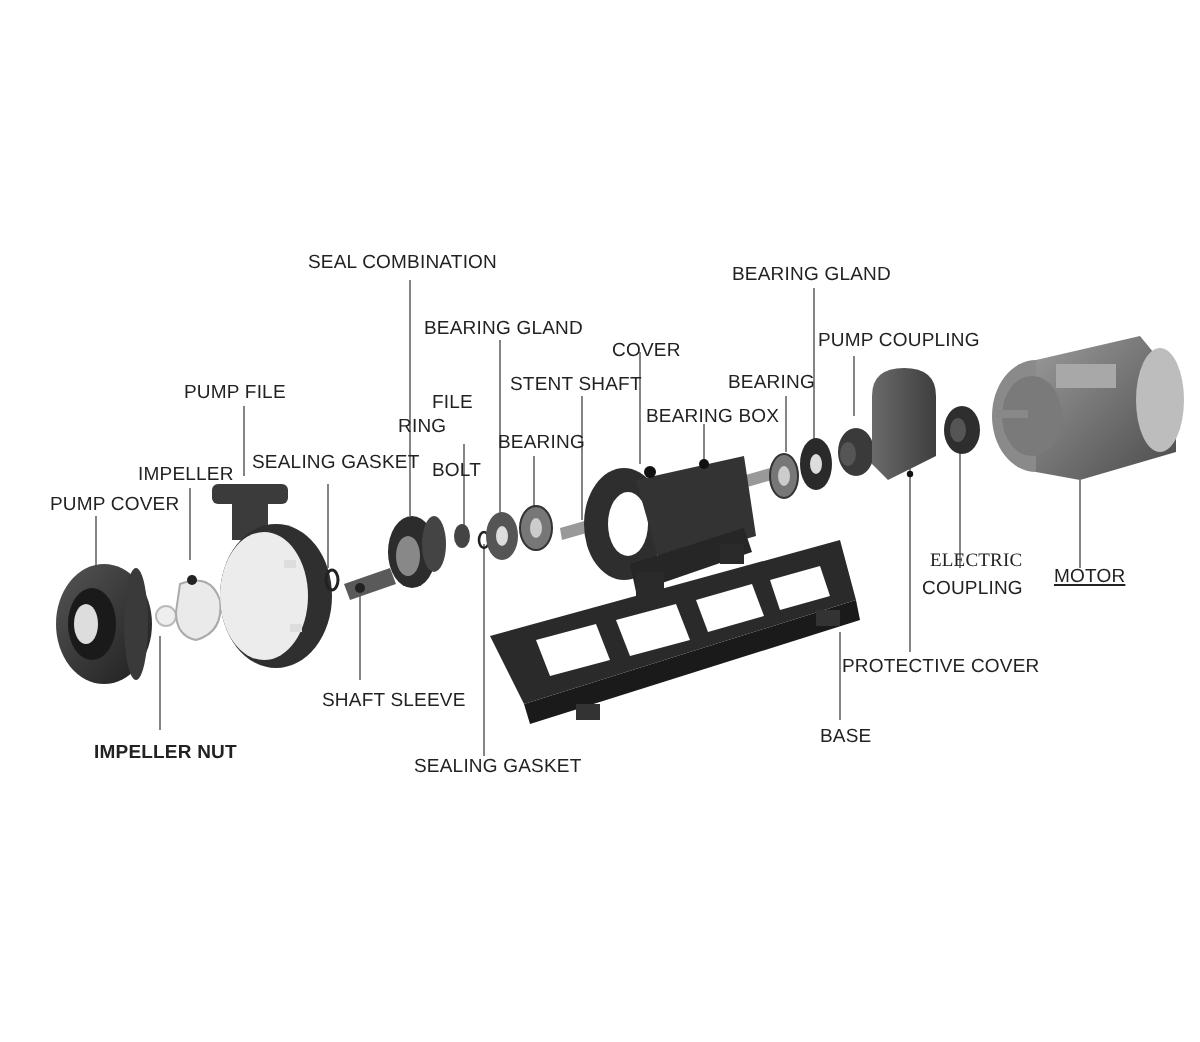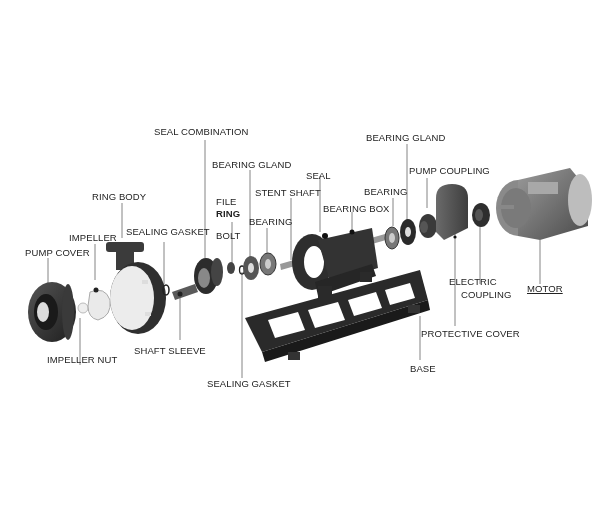--- a/index.html
+++ b/index.html
@@ -157,34 +157,34 @@
     <ellipse cx="516" cy="208" rx="15" ry="20" fill="#7a7a7a"></ellipse>
     <rect x="498" y="205" width="16" height="4" fill="#888"></rect>
     <rect x="528" y="182" width="30" height="12" fill="#a8a8a8"></rect>
   </g>
 </svg>
 
 <div class="lbl" style="left:154px;top:126px;">SEAL COMBINATION</div>
 <div class="lbl" style="left:212px;top:159px;">BEARING GLAND</div>
 <div class="lbl" style="left:216px;top:184px;margin-top:12px;">FILE</div>
 <div class="lbl" style="left:216px;top:196px;margin-top:34px;">BOLT</div>
-<div class="lbl" style="left:216px;top:208px;font-weight:bold;">RING</div>
+<div class="lbl" style="left:199px;top:208px;">RING</div>
 <div class="lbl" style="left:255px;top:187px;">STENT SHAFT</div>
-<div class="lbl" style="left:306px;top:170px;">SEAL</div>
+<div class="lbl" style="left:306px;top:170px;">COVER</div>
 <div class="lbl" style="left:366px;top:132px;">BEARING GLAND</div>
 <div class="lbl" style="left:409px;top:165px;">PUMP COUPLING</div>
 <div class="lbl" style="left:364px;top:186px;">BEARING</div>
 <div class="lbl" style="left:323px;top:203px;">BEARING BOX</div>
 <div class="lbl" style="left:249px;top:216px;">BEARING</div>
-<div class="lbl" style="left:92px;top:191px;">RING BODY</div>
+<div class="lbl" style="left:92px;top:191px;">PUMP FILE</div>
 <div class="lbl" style="left:69px;top:232px;">IMPELLER</div>
 <div class="lbl" style="left:126px;top:226px;">SEALING GASKET</div>
 <div class="lbl" style="left:25px;top:247px;">PUMP COVER</div>
-<div class="lbl" style="left:134px;top:345px;text-align:right;">SHAFT SLEEVE</div>
-<div class="lbl" style="left:47px;top:354px;">IMPELLER NUT</div>
+<div class="lbl" style="left:161px;top:345px;text-align:right;">SHAFT SLEEVE</div>
+<div class="lbl" style="left:47px;top:371px;font-weight:bold;">IMPELLER NUT</div>
 <div class="lbl" style="left:207px;top:378px;">SEALING GASKET</div>
-<div class="lbl" style="left:449px;top:276px;">ELECTRIC</div>
+<div class="lbl" style="left:465px;top:276px;font-family:Liberation Serif, serif;">ELECTRIC</div>
 <div class="lbl" style="left:461px;top:289px;">COUPLING</div>
 <div class="lbl" style="left:527px;top:283px;text-decoration:underline;">MOTOR</div>
 <div class="lbl" style="left:421px;top:328px;">PROTECTIVE COVER</div>
 <div class="lbl" style="left:410px;top:363px;">BASE</div>
 
 </div>
 
 </body></html>

